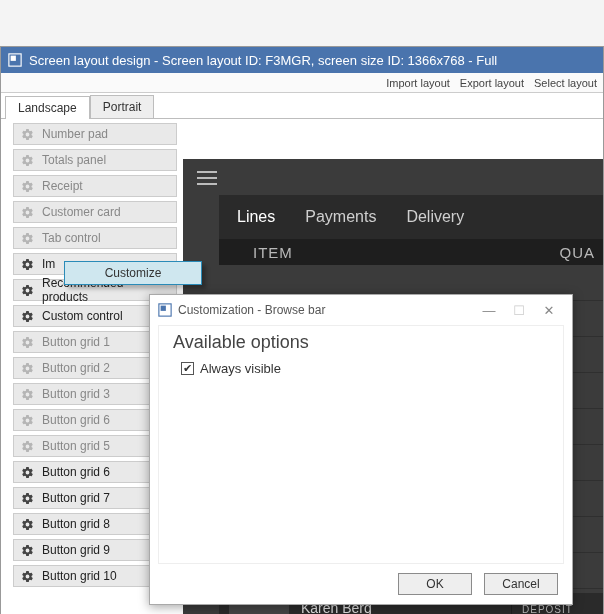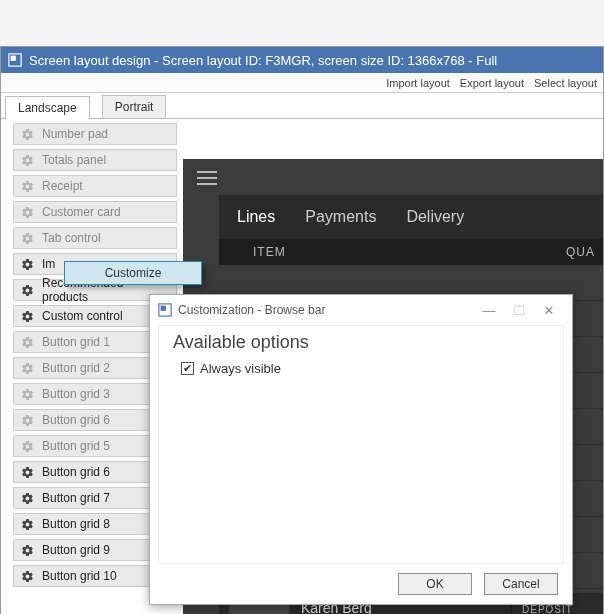--- a/index.html
+++ b/index.html
@@ -8,42 +8,42 @@
 
   
   .titlebar { height:26px; background:#4a74ad; color:#fff; display:flex; align-items:center; padding:0 6px; font-size:13px; }
   .titlebar .app-icon { width:16px; height:16px; margin-right:6px; display:flex; align-items:center; justify-content:center; }
 
   
   .toolbar { height:20px; border-bottom:1px solid #ccc; display:flex; align-items:center; padding:2px 6px; gap:10px; font-size:11px; color:#444; background:#fafafa;justify-content:flex-end; }
   .toolbar span { cursor:default; }
 
   
-  .tabstrip { height:26px; display:flex; align-items:flex-end; padding:0 4px; border-bottom:1px solid #bdbdbd; background:#fff; gap:12px; }
+  .tabstrip { height:26px; display:flex; align-items:flex-end; padding:0 4px; border-bottom:1px solid #bdbdbd; background:#fff; gap:0; }
   .tab { border:1px solid #bdbdbd; border-bottom:none; padding:4px 12px; font-size:12px; background:#eee; cursor:default; }
   .tab.active { background:#fff; position:relative; top:1px; }
 
   
   .main { position:absolute; top:72px; left:0; right:0; bottom:0; display:flex; }
   .sidebar { width:182px; padding:4px 6px 0 12px; display:flex; flex-direction:column; gap:4px; background:#fff; }
   .item { height:22px; background:#e9e9e9; border:1px solid #ccc; display:flex; align-items:center; padding:0 6px; color:#888; font-size:12px; cursor:default; }
   .item.enabled { color:#222; }
   .item .gear { margin-right:8px; flex:0 0 14px; display:flex; align-items:center; justify-content:center; }
   .gear svg { width:13px; height:13px; }
   .item.enabled .gear svg { fill:#444; }
   .item:not(.enabled) .gear svg { fill:#b5b5b5; }
 
   
   .preview { flex:1; background:#fff; position:relative; }
   .dark { position:absolute; left:0; top:40px; right:0; bottom:0; background:#3b3b3b; }
   .hamburger { position:absolute; left:14px; top:12px; width:20px; height:14px; display:flex; flex-direction:column; justify-content:space-between; }
   .hamburger span { height:2px; background:#bcbcbc; }
   .darkbar { position:absolute; left:36px; top:36px; right:0; height:44px; background:#2a2a2a; display:flex; align-items:center; padding:8px 18px; gap:30px; color:#cfcfcf; font-size:16px; font-weight:300; }
   .darkbar .tabsel { color:#fff; }
-  .colhead { position:absolute; left:36px; top:80px; right:0; height:26px; background:#1e1e1e; color:#b9b9b9; font-size:12px; letter-spacing:1px; display:flex; align-items:center; }
+  .colhead { position:absolute; left:36px; top:80px; right:0; height:26px; background:#1e1e1e; color:#b9b9b9; font-size:15px; letter-spacing:1px; display:flex; align-items:center; }
   .colhead .c1 { margin-left:34px; }
   .colhead .c2 { position:absolute; right:8px; }
   .rows { position:absolute; left:36px; top:106px; right:0; }
   .row { height:36px; border-bottom:1px solid #2f2f2f; background:#3b3b3b; }
   .bottomcard { position:absolute; left:36px; bottom:0; right:0; height:66px; background:#2a2a2a; display:flex; align-items:center; }
   .avatar { width:60px; height:56px; background:#444; margin-left:10px; }
   .cust { margin-left:12px; color:#bcbcbc; font-size:12px; }
   .cust .nm { font-size:14px; color:#ddd; }
   .cust .ic { margin-top:6px; display:flex; gap:10px; color:#bcbcbc; }
   .sidecol { position:absolute; right:0; top:0; bottom:0; width:92px; border-left:1px solid #1e1e1e; background:#2a2a2a; color:#bcbcbc; font-size:10px; letter-spacing:1px; display:flex; flex-direction:column; }

